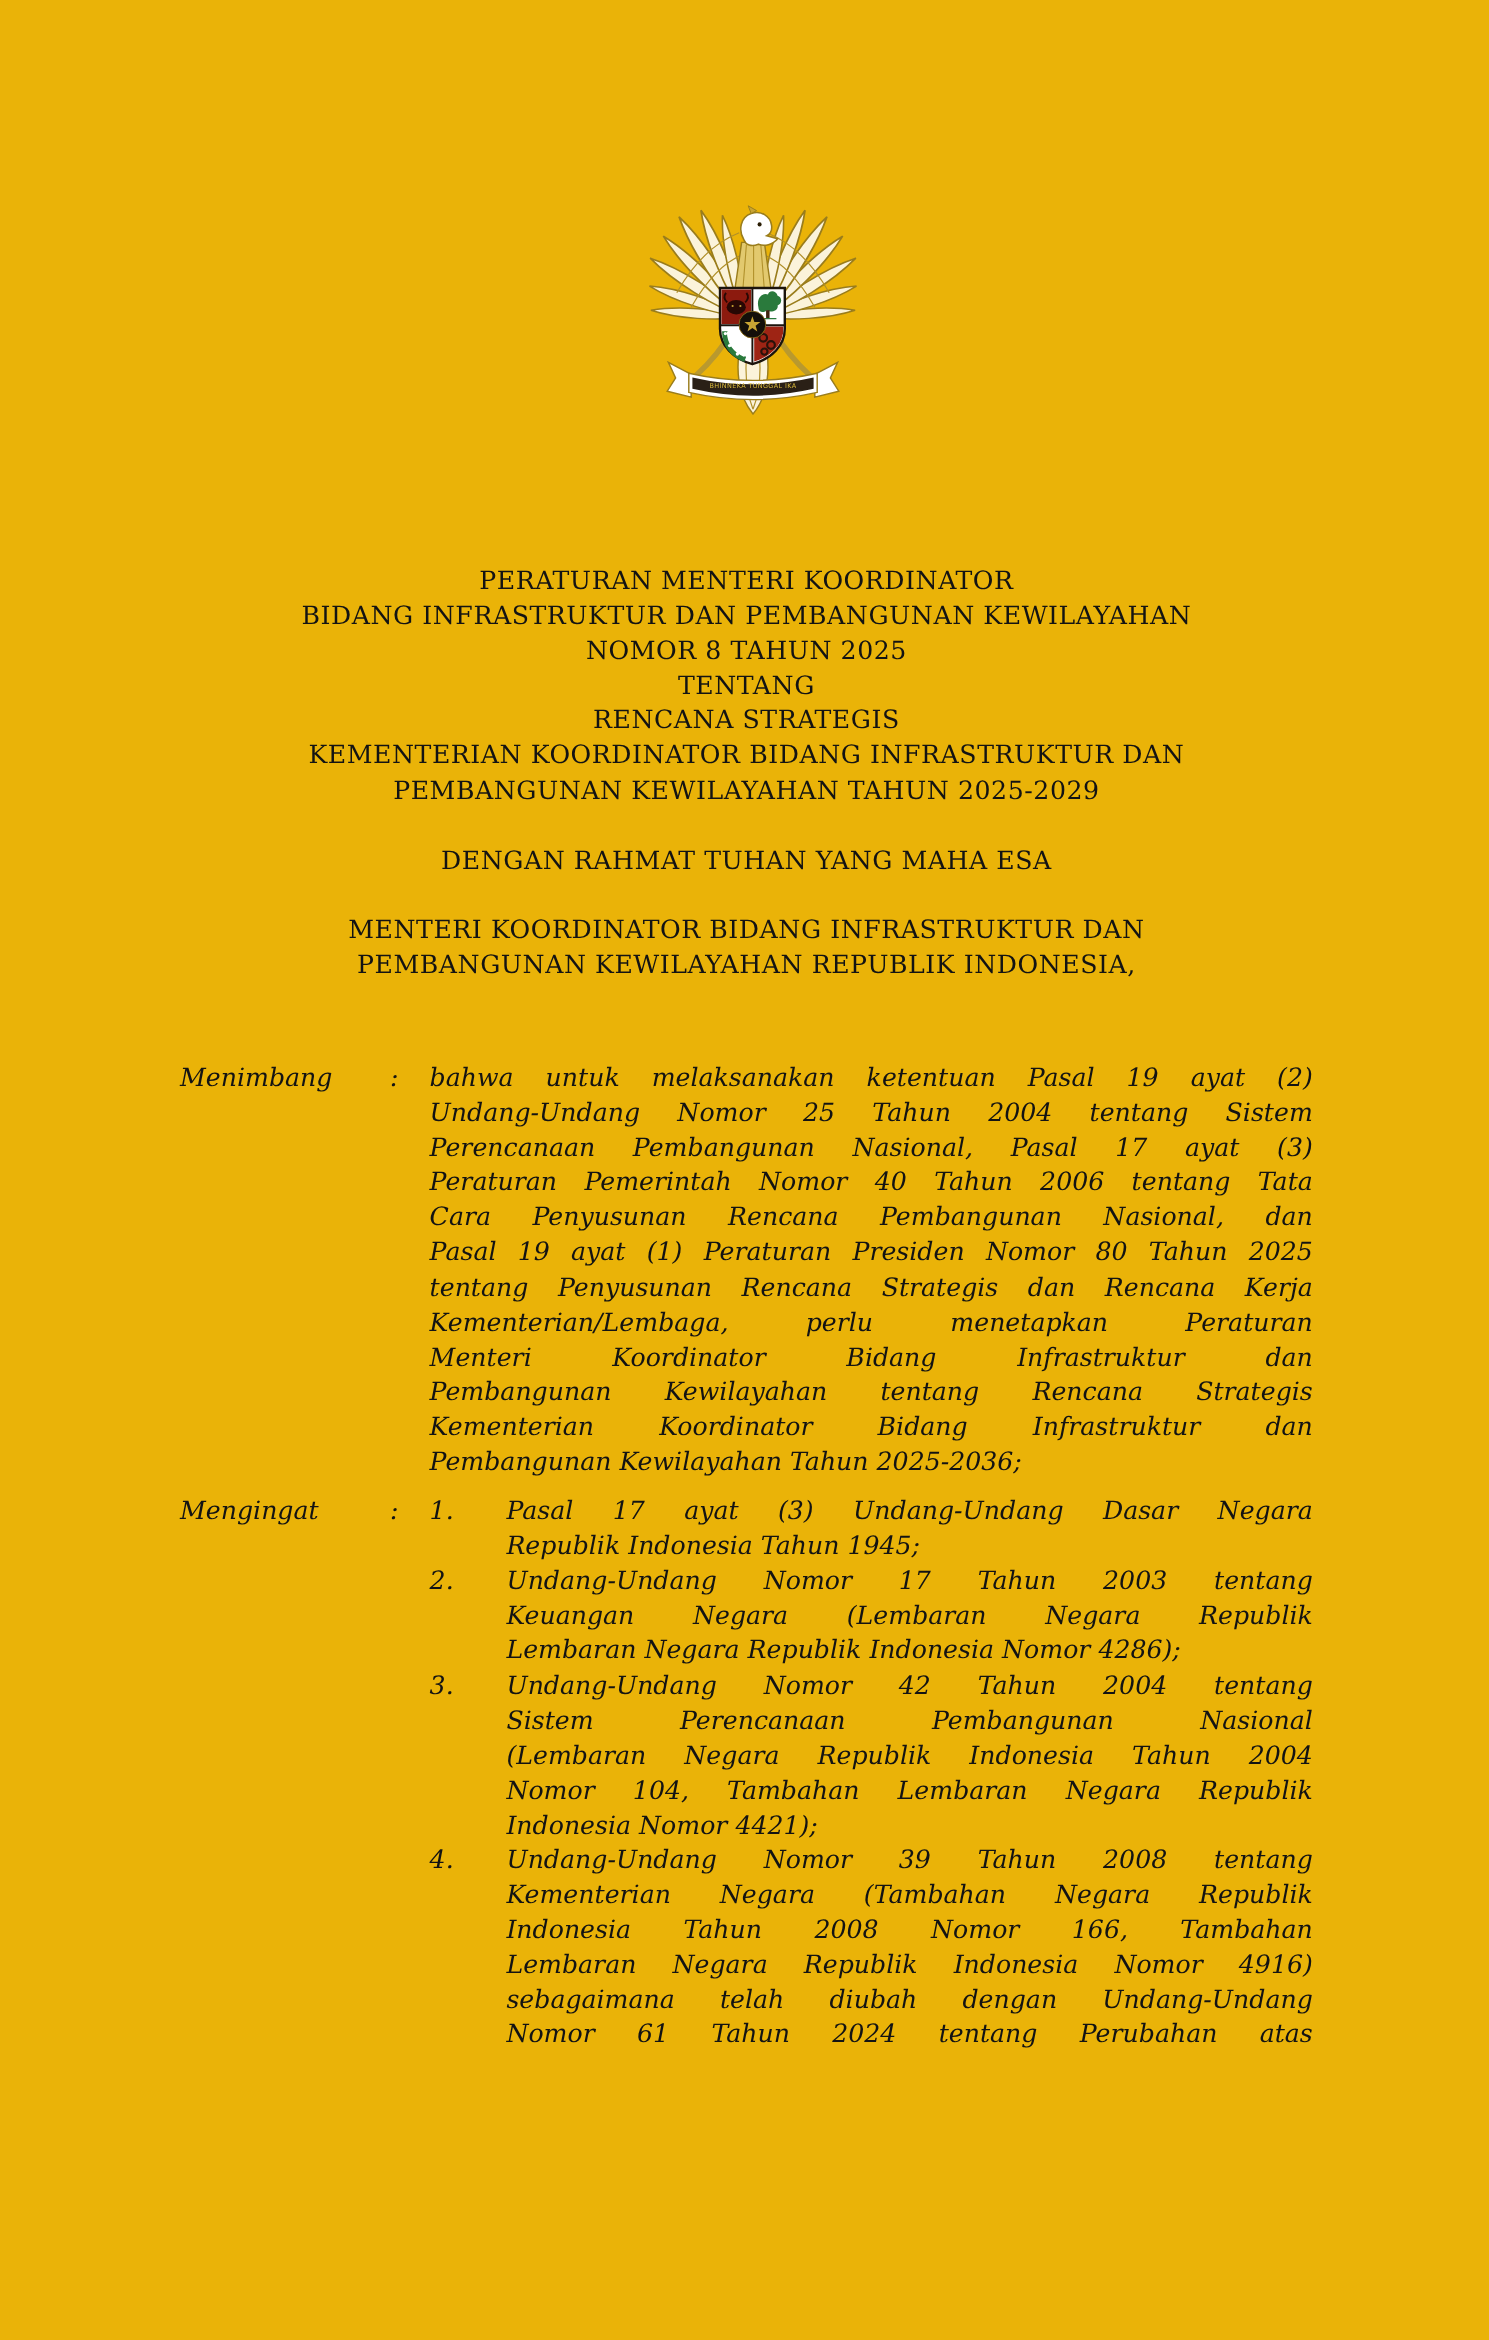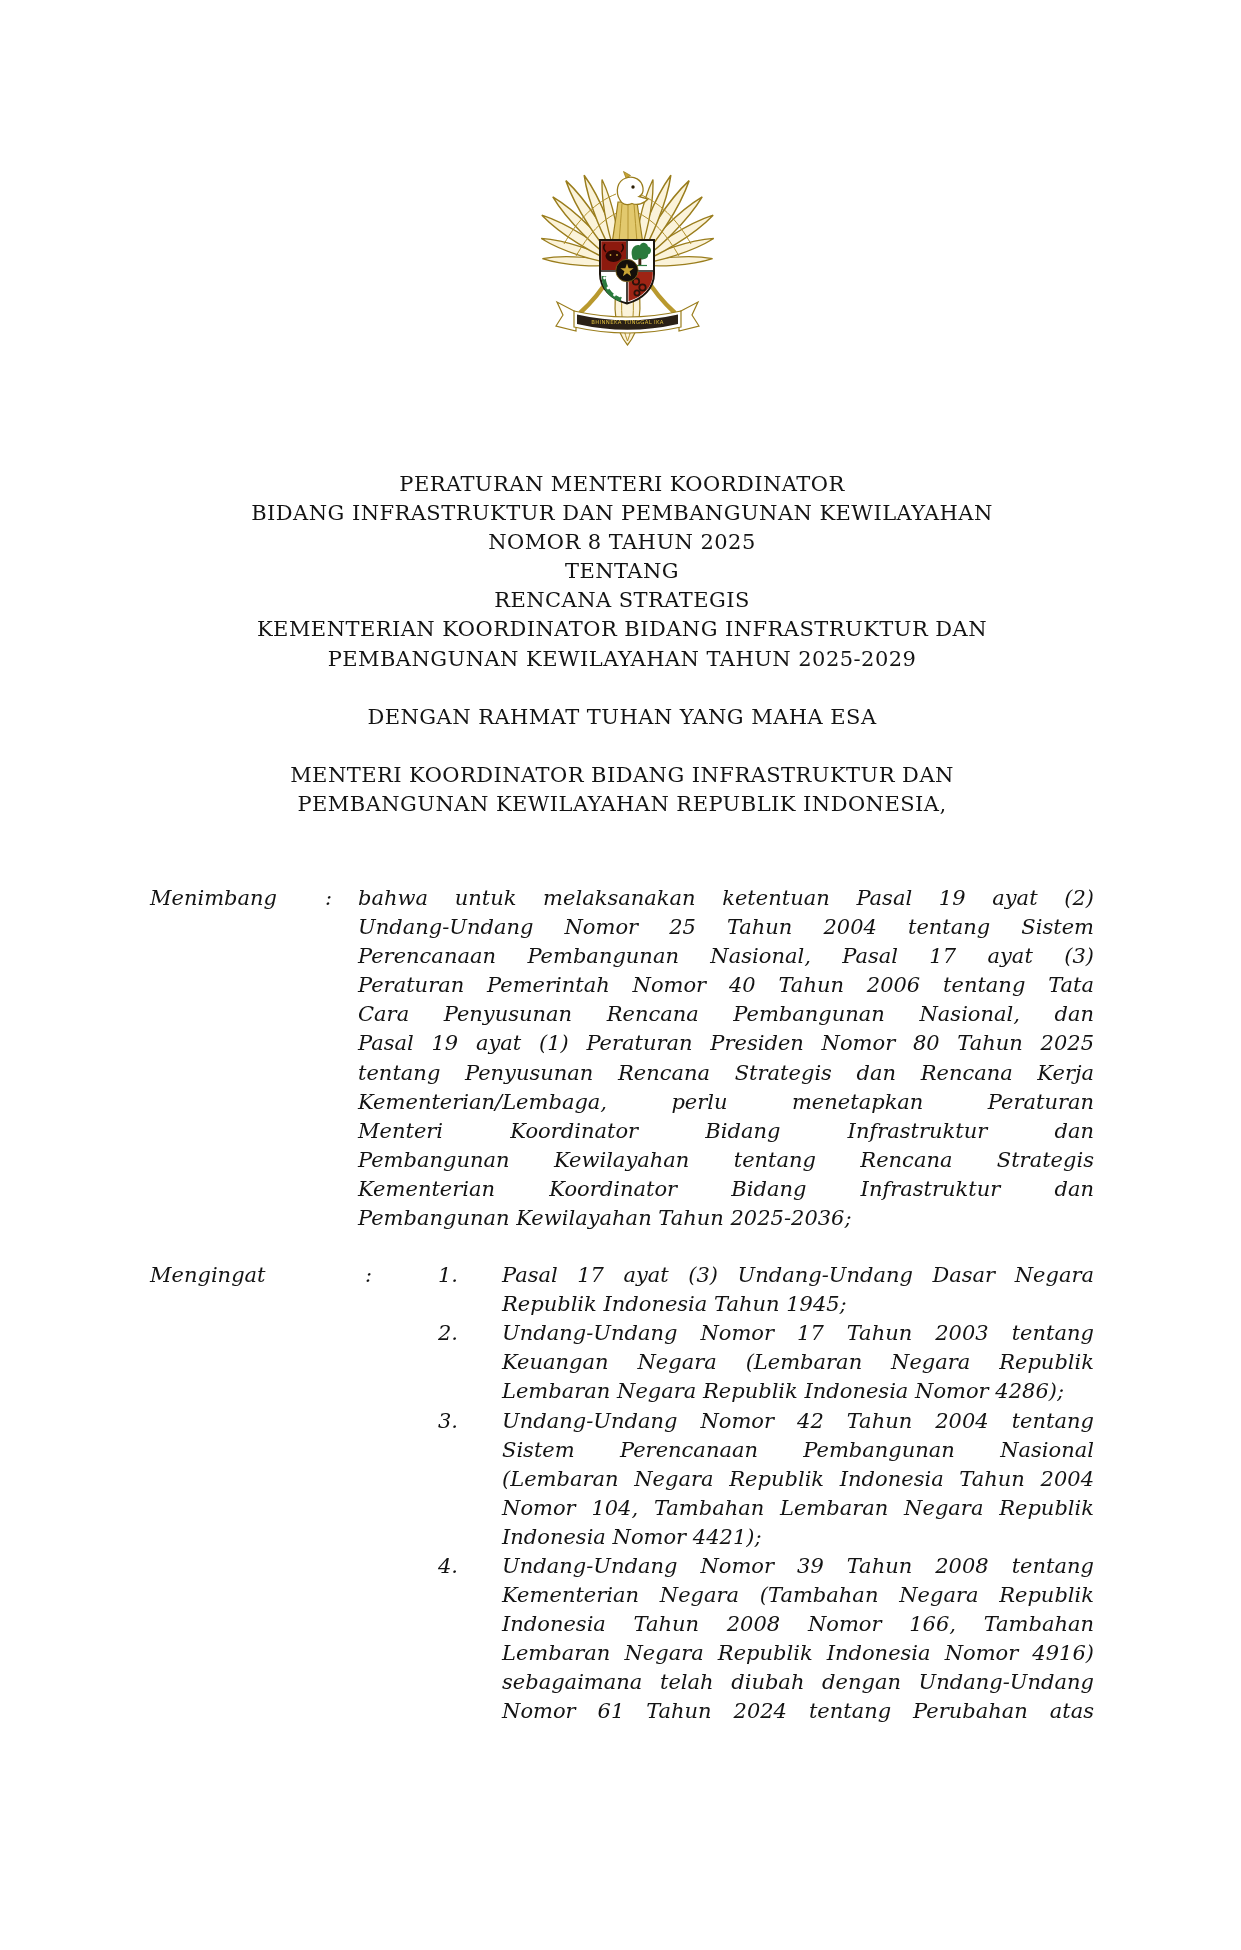--- a/index.html
+++ b/index.html
@@ -1,36 +1,36 @@
 <!DOCTYPE html>
 <html><head>
 <meta charset="utf-8">
 <style>
   html,body{margin:0;padding:0;background:#e8e8e8;}
   .page{
     position:relative;
     width:1241px;height:1950px;
     margin:0 auto;
-    background:#ffffff;
+    background:#eab308;
     font-family:"DejaVu Serif","Liberation Serif",serif;
     color:#131313;
     overflow:hidden;
   }
   .emblem{position:absolute;left:540px;top:162px;width:175px;height:186px;}
   .content{
     position:absolute;left:150px;top:470px;width:944px;
     font-size:21px;line-height:29.1px;
   }
   .line{white-space:pre-wrap;}
   .center-block .line{text-align:center;letter-spacing:.45px;}
   .invocation{margin-top:29px;}
   .official{margin-top:29px;}
   .clause{display:flex;align-items:flex-start;font-style:italic;}
   .clause.considering{margin-top:65px;}
-  .clause.legal{margin-top:28px;gap:40px;}
+  .clause.legal{margin-top:12px;}
   .clause-label{width:175px;flex:none;}
   .clause-colon{width:33px;flex:none;}
   .clause-body{flex:1;min-width:0;}
   .justify-block .line{text-align:justify;text-align-last:justify;}
   .justify-block .line.last{text-align-last:left;}
   .justify-block.cont .line.last{text-align-last:justify;}
   .list-item{display:flex;align-items:flex-start;}
   .list-item .num{width:64px;flex:none;}
   .item-text{flex:1;min-width:0;}
 </style>

